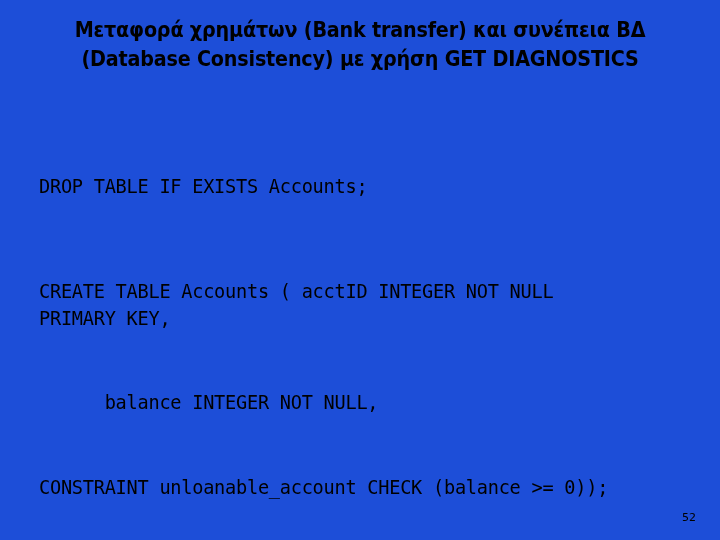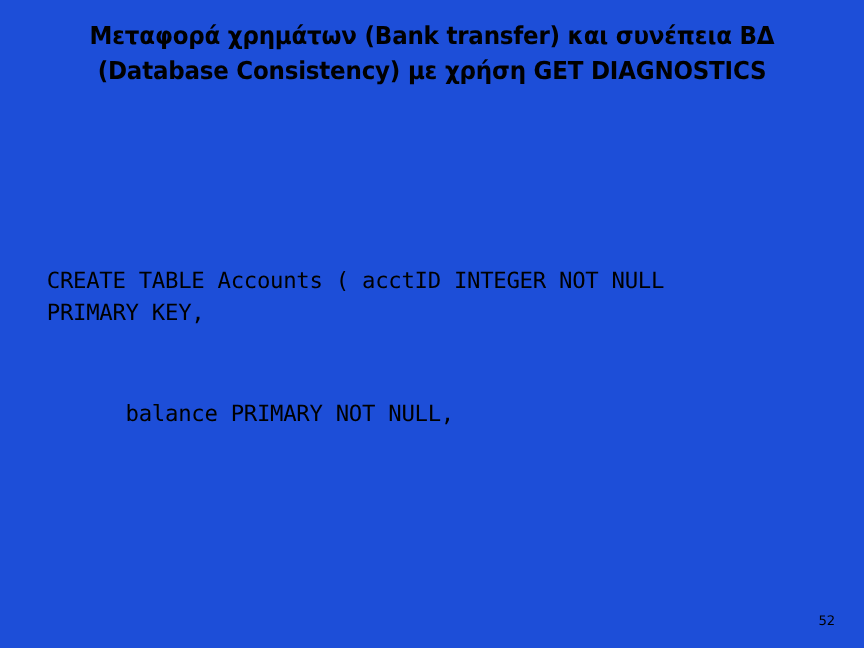--- a/index.html
+++ b/index.html
@@ -78,23 +78,24 @@
     text-align: right;
   }
 </style>
 </head>
 <body>
 
 <div id="slide">
 
   <h1 id="slide-title">Μεταφορά χρημάτων (Bank transfer) και συνέπεια ΒΔ (Database Consistency) με χρήση GET DIAGNOSTICS</h1>
 
-  <pre id="code-block">    
+  <pre id="code-block">    <code class="code-line">DROP TABLE IF EXISTS Accounts;</code>
     <code class="code-line wrapped">CREATE TABLE Accounts ( acctID INTEGER NOT NULL PRIMARY KEY,</code>
-    <code class="code-line">      balance PRIMARY NOT NULL,</code>
+    <code class="code-line">      balance INTEGER NOT NULL,</code>
+    <code class="code-line">CONSTRAINT unloanable_account CHECK (balance &gt;= 0));</code>
     
     
     
     
     
   </pre>
 
   <div id="page-number">52</div>
 
 </div>

